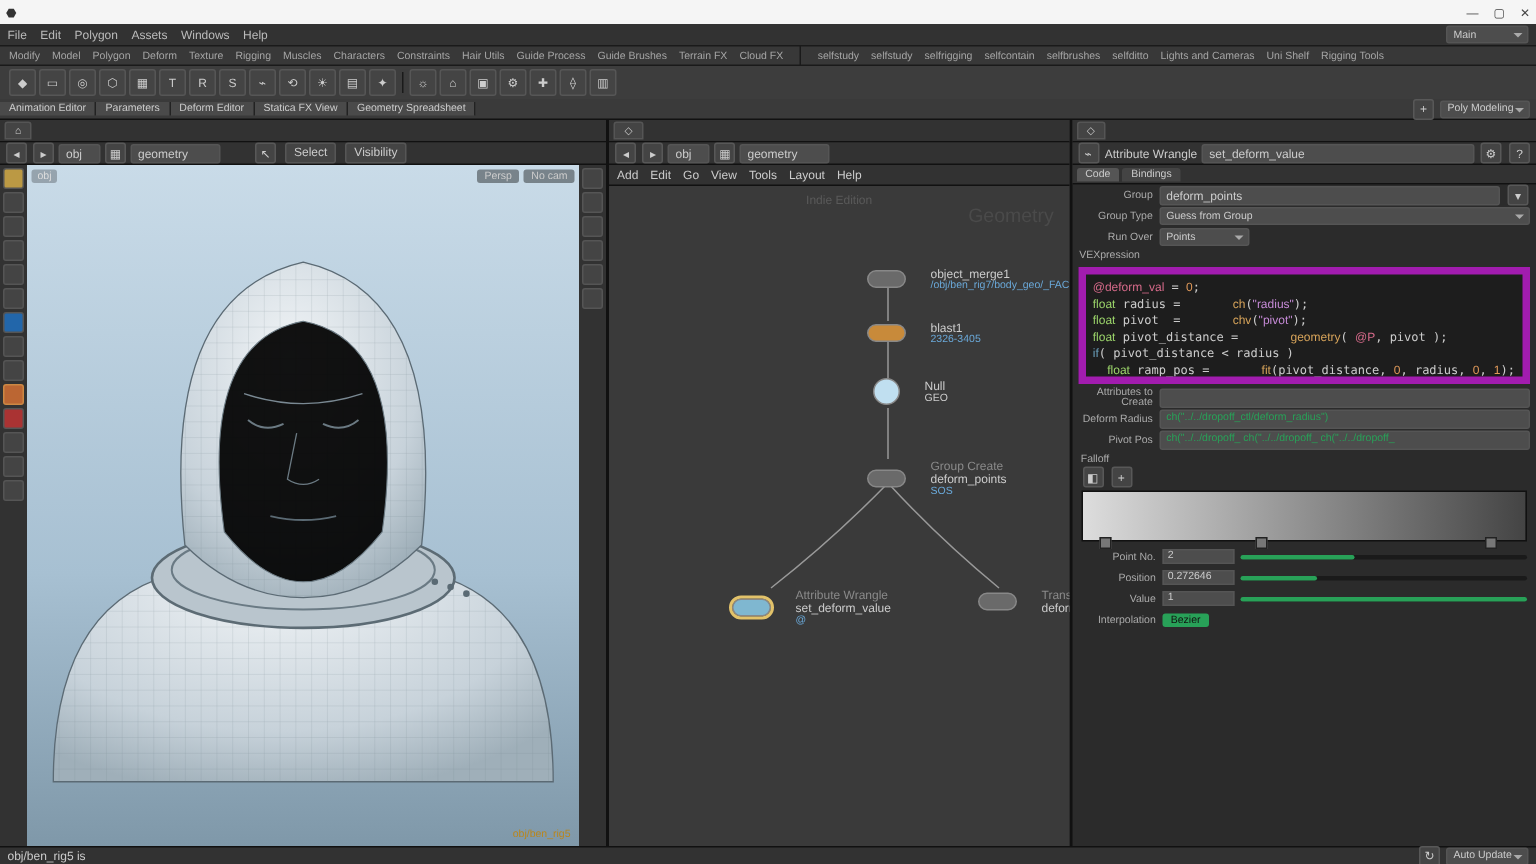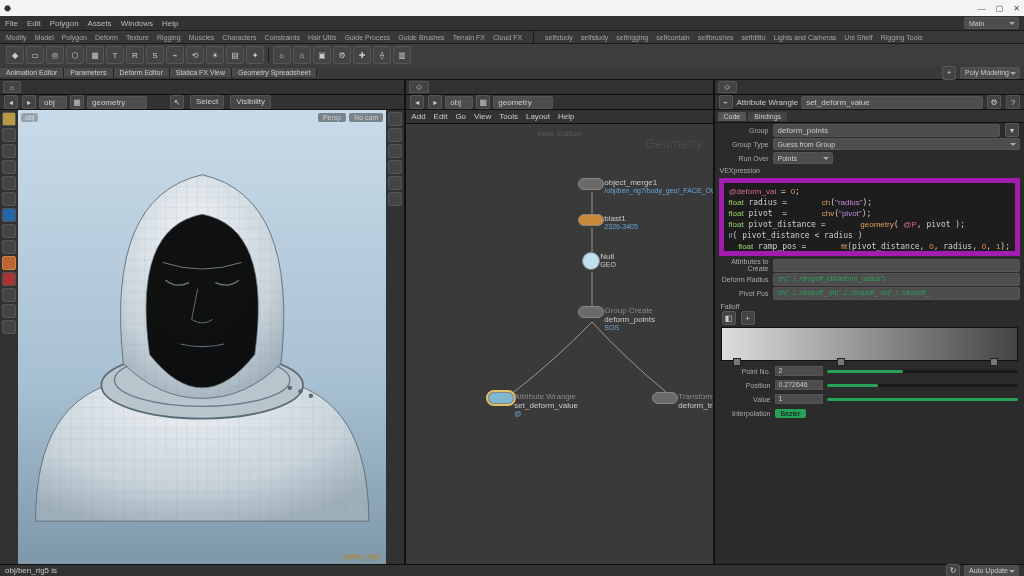--- a/index.html
+++ b/index.html
@@ -62,21 +62,21 @@
   #vp-righttools .t{width:14px;height:14px;border-radius:2px;background:var(--bg3);border:1px solid #555;}
   
   #vp-canvas svg{position:absolute;inset:0;width:100%;height:100%;}
   
   #net-wrap{width:345px;display:flex;flex-direction:column;border-right:2px solid #111;}
   #net-path{height:15px;background:var(--bg1);display:flex;align-items:center;padding:0 3px;gap:2px;border-bottom:1px solid #111;}
   #net-menu{height:14px;background:var(--bg1);display:flex;align-items:center;gap:8px;padding:0 5px;border-bottom:1px solid #111;}
   #net-canvas{flex:1;background:#3a3a3a;position:relative;overflow:hidden;}
   #net-canvas .indie{position:absolute;top:5px;left:50%;transform:translateX(-50%);font-size:8px;color:#5a5a5a;}
   #net-canvas .geom{position:absolute;top:12px;right:10px;font-size:13px;color:#4a4a4a;}
-  .node{position:absolute;display:flex;align-items:flex-start;gap:0;}
+  .node{position:absolute;display:flex;align-items:center;gap:16px;}
   .node .hull{width:26px;height:12px;border-radius:6px;background:#6a6a6a;border:1px solid #888;display:flex;align-items:center;justify-content:center;}
   .node .hull.sel{outline:2px solid #e2c26a;}
   .node .hull.blue{background:#7fb7d0;}
   .node .hull.round{border-radius:50%;width:18px;height:18px;background:#c0dff0;}
   .node .lbl{font-size:7px;color:#ddd;white-space:nowrap;}
   .node .lbl .sub{color:var(--txt-link);display:block;font-size:7px;}
   
   #parm-wrap{flex:1;display:flex;flex-direction:column;}
   #parm-path{height:15px;background:var(--bg1);display:flex;align-items:center;padding:0 3px;gap:3px;border-bottom:1px solid #111;}
   #parm-tabs{height:13px;background:var(--bg1);display:flex;align-items:center;padding:0 3px;gap:2px;border-bottom:1px solid #111;}

